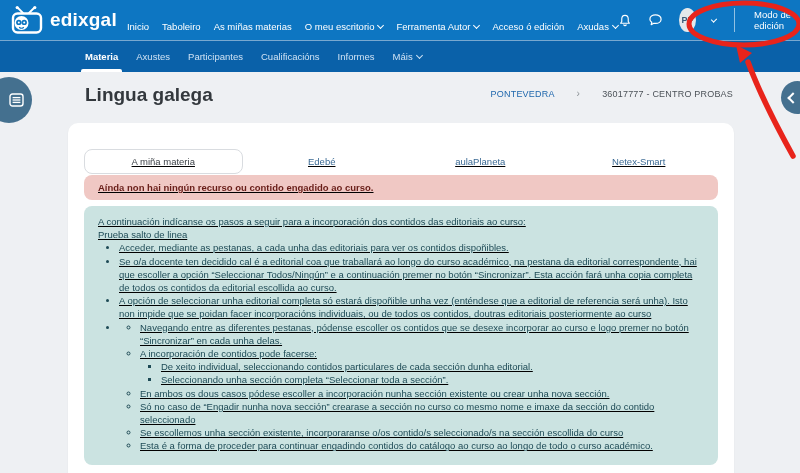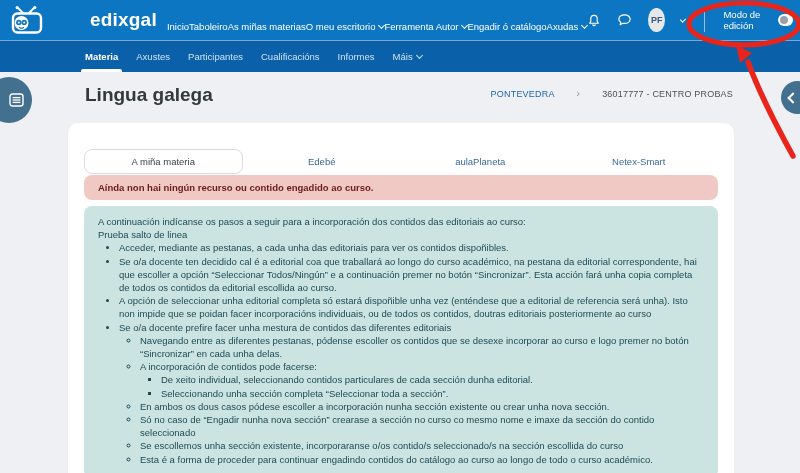--- a/index.html
+++ b/index.html
@@ -7,22 +7,22 @@
     width:800px;height:473px;position:relative;overflow:hidden;
     background:#eef0f3;font-family:"Liberation Sans",sans-serif;
     -webkit-font-smoothing:antialiased;
   }
   
   .topbar{
     position:absolute;left:0;top:0;width:800px;height:40px;background:#0d76c2;
     display:flex;align-items:center;box-sizing:border-box;padding:0 8px 0 10px;color:#fff;z-index:5;
   }
   .brand{display:flex;align-items:center;gap:6px;margin-right:10px;cursor:pointer;}
-  .brand-text{font-size:19px;font-weight:700;letter-spacing:.2px;margin-left:40px;}
-  .topnav{display:flex;align-items:center;font-size:9.5px;white-space:nowrap;margin-top:12px;}
+  .brand-text{font-size:19px;font-weight:700;letter-spacing:.2px;}
+  .topnav{display:flex;align-items:center;gap:13px;font-size:9.5px;white-space:nowrap;margin-top:12px;}
   .tn-item{display:flex;align-items:center;gap:4px;cursor:pointer;}
   .chev{width:4px;height:4px;border-right:1.4px solid currentColor;border-bottom:1.4px solid currentColor;
         display:inline-block;transform:rotate(45deg);margin-top:-2px;}
   .chev-left{width:6px;height:6px;border-right:2px solid #fff;border-bottom:2px solid #fff;
         display:inline-block;transform:rotate(135deg);}
   .top-right{margin-left:auto;display:flex;align-items:center;gap:16px;}
   .icon-btn{display:flex;align-items:center;justify-content:center;cursor:pointer;}
   .avatar{width:24px;height:24px;border-radius:50%;background:#e4e8eb;color:#3c5a78;
           font-size:9px;font-weight:700;display:flex;align-items:center;justify-content:center;cursor:pointer;}
   .vdivider{width:1px;height:24px;background:rgba(255,255,255,.55);margin:0 3px;}
@@ -47,20 +47,21 @@
     background:#44708f;cursor:pointer;z-index:4;}
   .drawer-left svg{position:absolute;left:23px;top:16px;}
   .drawer-right{position:absolute;left:781px;top:81px;width:33px;height:33px;border-radius:50%;
     background:#44708f;cursor:pointer;z-index:4;}
   .drawer-right .chev-left{position:absolute;left:8px;top:13px;}
   
   .card{
     position:absolute;left:68px;top:123px;width:666px;height:350px;background:#fff;
     border-radius:10px 10px 0 0;box-sizing:border-box;padding:26px 16px 0;
     box-shadow:0 1px 2px rgba(0,0,0,.06);
+    text-decoration:underline;
   }
   .tabs{display:flex;}
   .tab{flex:1;height:25px;line-height:24px;text-align:center;font-size:9.5px;color:#3b6a94;
        border:1px solid transparent;border-radius:8px;box-sizing:border-box;cursor:pointer;}
   .tab.active{border-color:#d9dcE0;color:#3d4248;background:#fff;cursor:default;}
   .alert{margin-top:1px;background:#f0c8c4;color:#681d18;border-radius:8px;
          padding:7px 14px;font-size:9.5px;font-weight:700;}
   .infobox{margin-top:6px;background:#cbe3e1;color:#1d4a55;border-radius:8px;
            padding:9px 14px 12px;font-size:9.5px;line-height:13.2px;}
   .infobox p{margin:0;}
@@ -103,21 +104,21 @@
       </span>
     <span class="tn-item">
         <span>O meu escritorio</span>
         <span class="chev"></span>
       </span>
     <span class="tn-item">
         <span>Ferramenta Autor</span>
         <span class="chev"></span>
       </span>
     <span class="tn-item">
-        <span>Engadir ó catálogo</span>
+        <span>Acceso ó edición</span>
       </span>
     <span class="tn-item">
         <span>Axudas</span>
         <span class="chev"></span>
       </span>
   </div>
   <div class="top-right">
     <span class="icon-btn">
       <svg width="14" height="15" viewBox="0 0 16 16">
           <path d="M8 2.2 C5.7 2.2 4.3 4 4.3 6.4 V9.2 L3 11.2 H13 L11.7 9.2 V6.4 C11.7 4 10.3 2.2 8 2.2 Z" fill="none" stroke="#fff" stroke-width="1.3" stroke-linejoin="round"></path>
@@ -193,21 +194,20 @@
   <div class="alert">Aínda non hai ningún recurso ou contido engadido ao curso.</div>
 
   <div class="infobox">
     <p>A continuación indícanse os pasos a seguir para a incorporación dos contidos das editoriais ao curso:</p>
     <p>Prueba salto de linea</p>
     <ul class="l1">
       <li>Acceder, mediante as pestanas, a cada unha das editoriais para ver os contidos dispoñibles.</li>
       <li>Se o/a docente ten decidido cal é a editorial coa que traballará ao longo do curso académico, na pestana da editorial correspondente, hai que escoller a opción “Seleccionar Todos/Ningún” e a continuación premer no botón “Sincronizar”. Esta acción fará unha copia completa de todos os contidos da editorial escollida ao curso.</li>
       <li>A opción de seleccionar unha editorial completa só estará dispoñible unha vez (enténdese que a editorial de referencia será unha). Isto non impide que se poidan facer incorporacións individuais, ou de todos os contidos, doutras editoriais posteriormente ao curso</li>
       <li>
-        <span>Se o/a docente prefire facer unha mestura de contidos das diferentes editoriais</span>
         <ul class="l2">
           <li>Navegando entre as diferentes pestanas, pódense escoller os contidos que se desexe incorporar ao curso e logo premer no botón “Sincronizar” en cada unha delas.</li>
           <li>
             <span>A incorporación de contidos pode facerse:</span>
             <ul class="l3">
               <li>De xeito individual, seleccionando contidos particulares de cada sección dunha editorial.</li>
               <li>Seleccionando unha sección completa “Seleccionar toda a sección”.</li>
             </ul>
           </li>
           <li>En ambos os dous casos pódese escoller a incorporación nunha sección existente ou crear unha nova sección.</li>

